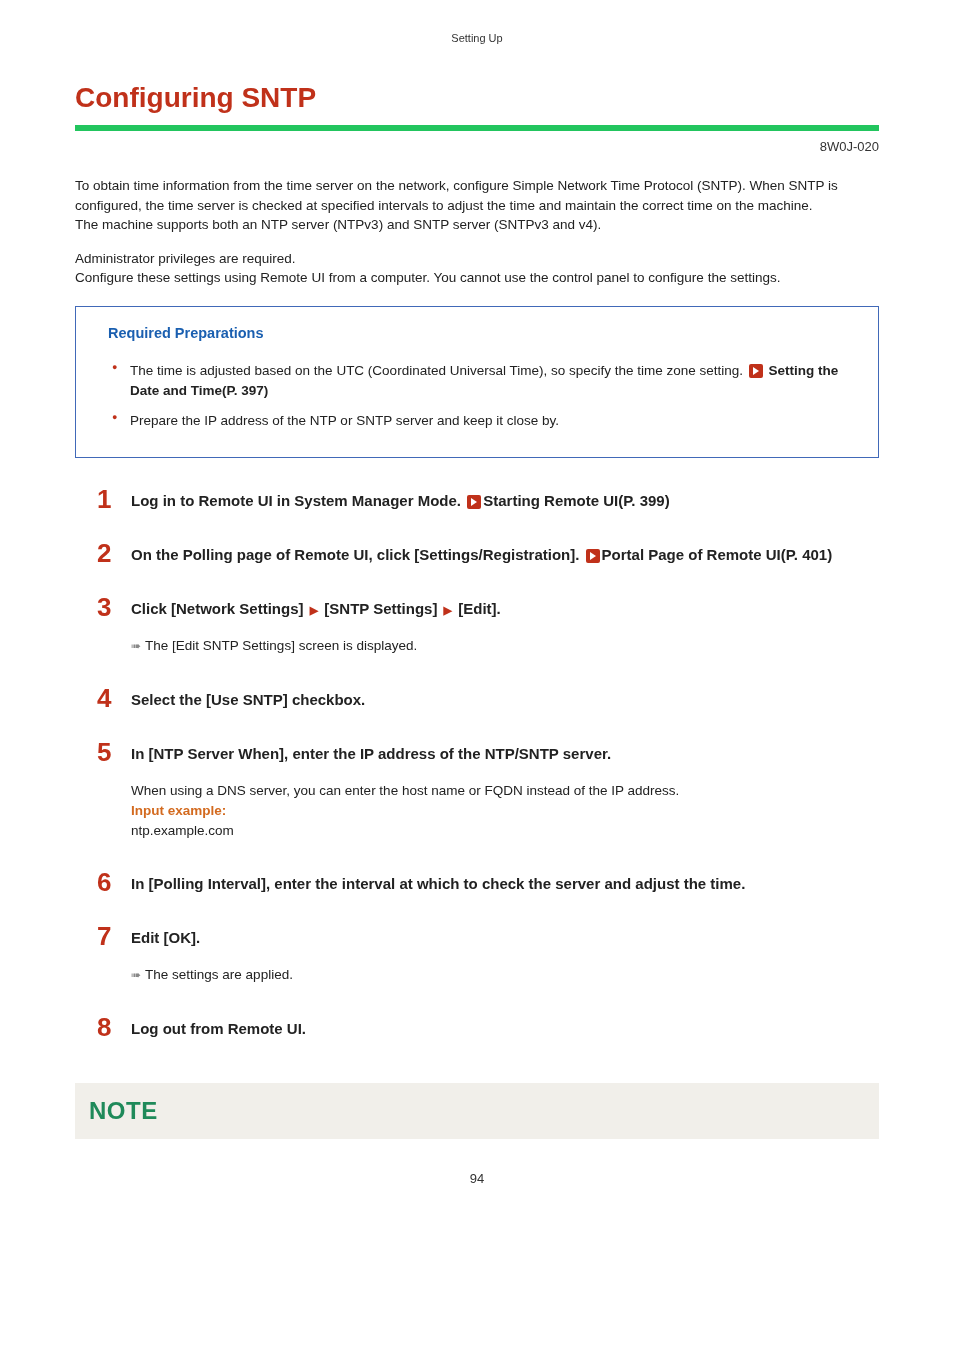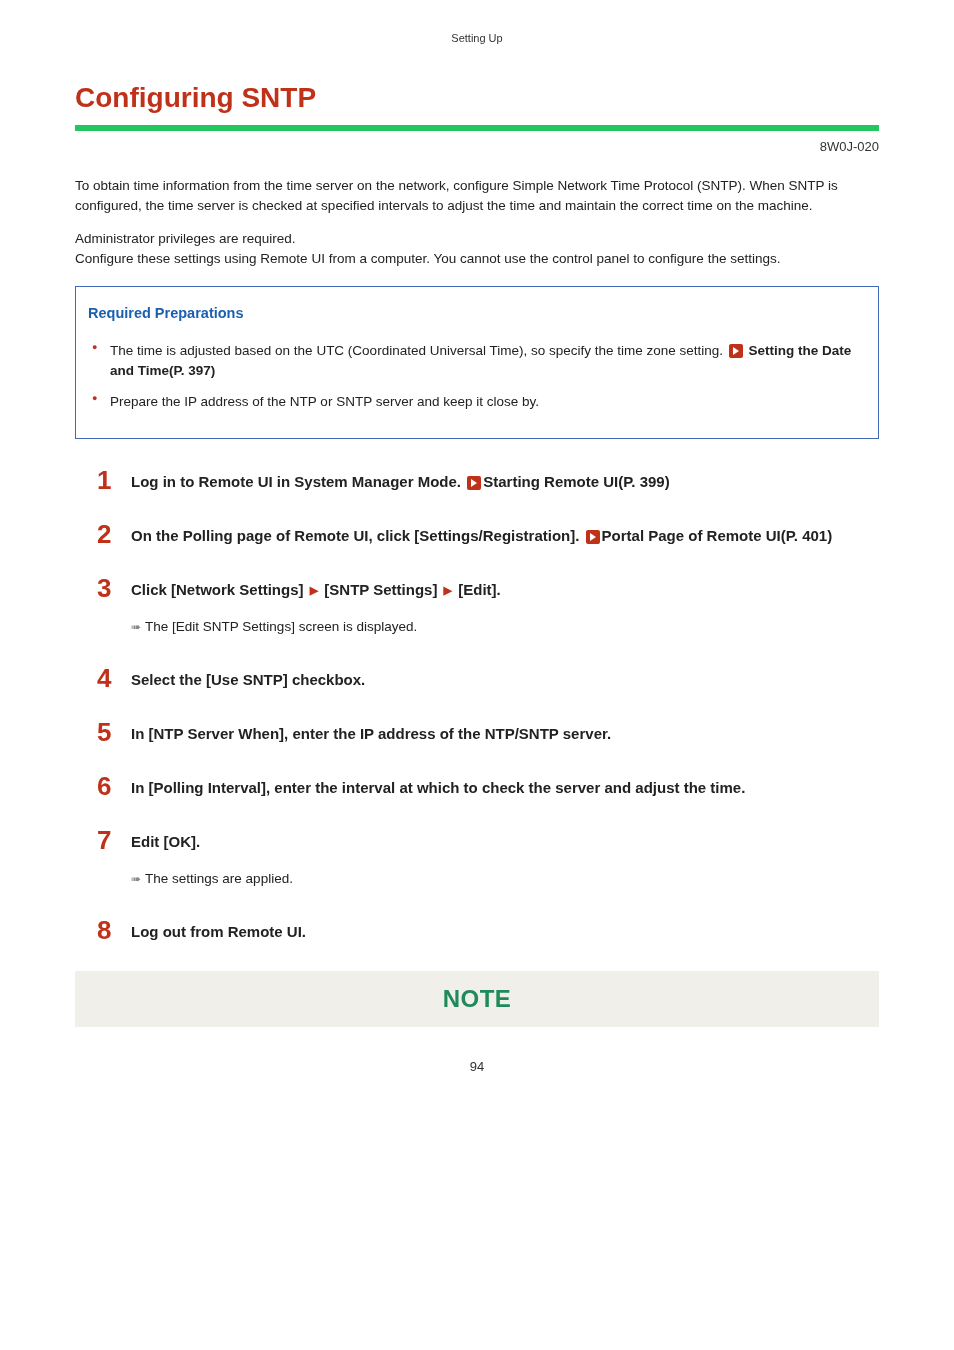--- a/index.html
+++ b/index.html
@@ -44,21 +44,21 @@
       line-height: 1.45;
     }
     .intro {
       margin-bottom: 18px;
     }
     .intro-block {
       margin-bottom: 14px;
     }
     .prep-box {
       border: 1px solid #4169b8;
-      padding: 16px 20px 16px 12px;
+      padding: 16px 20px 16px 32px;
       margin-bottom: 28px;
     }
     .prep-title {
       color: #1a5fb0;
       font-weight: 700;
       font-size: 14.5px;
       margin-bottom: 16px;
     }
     .prep-box ul {
       list-style: none;
@@ -145,22 +145,21 @@
       font-size: 12px;
     }
     .input-example-label {
       color: #d36a1f;
       font-weight: 700;
       font-size: 13.5px;
     }
     .note-box {
       background: #f1efea;
       padding: 10px 14px;
-      margin-top: 28px;
-      text-align: center;
+      margin-top: 43px;
     }
     .note-title {
       color: #1f8a5a;
       font-size: 24px;
       font-weight: 700;
       letter-spacing: 0.5px;
     }
     .page-num {
       text-align: center;
       font-size: 13px;
@@ -175,20 +174,21 @@
 <body>
 
 <div class="section-header">Setting Up</div>
 
 <h1>Configuring SNTP</h1>
 <div class="doc-code">8W0J-020</div>
 
 <div class="intro">
   <div class="intro-block">
     <p>To obtain time information from the time server on the network, configure Simple Network Time Protocol (SNTP). When SNTP is configured, the time server is checked at specified intervals to adjust the time and maintain the correct time on the machine.</p>
+    <p>The machine supports both an NTP server (NTPv3) and SNTP server (SNTPv3 and v4).</p>
   </div>
   <div class="intro-block">
     <p>Administrator privileges are required.</p>
     <p>Configure these settings using Remote UI from a computer. You cannot use the control panel to configure the settings.</p>
   </div>
 </div>
 
 <div class="prep-box">
   <div class="prep-title">Required Preparations</div>
   <ul>
@@ -240,20 +240,25 @@
     <div class="step-num">4</div>
     <div class="step-text">Select the [Use SNTP] checkbox.</div>
   </div>
 </div>
 
 <div class="step-block">
   <div class="step">
     <div class="step-num">5</div>
     <div class="step-text">In [NTP Server When], enter the IP address of the NTP/SNTP server.</div>
   </div>
+  <div class="sub-text">
+    <div>When using a DNS server, you can enter the host name or FQDN instead of the IP address.</div>
+    <div class="input-example-label">Input example:</div>
+    <div>ntp.example.com</div>
+  </div>
 </div>
 
 <div class="step-block">
   <div class="step">
     <div class="step-num">6</div>
     <div class="step-text">In [Polling Interval], enter the interval at which to check the server and adjust the time.</div>
   </div>
 </div>
 
 <div class="step-block">

